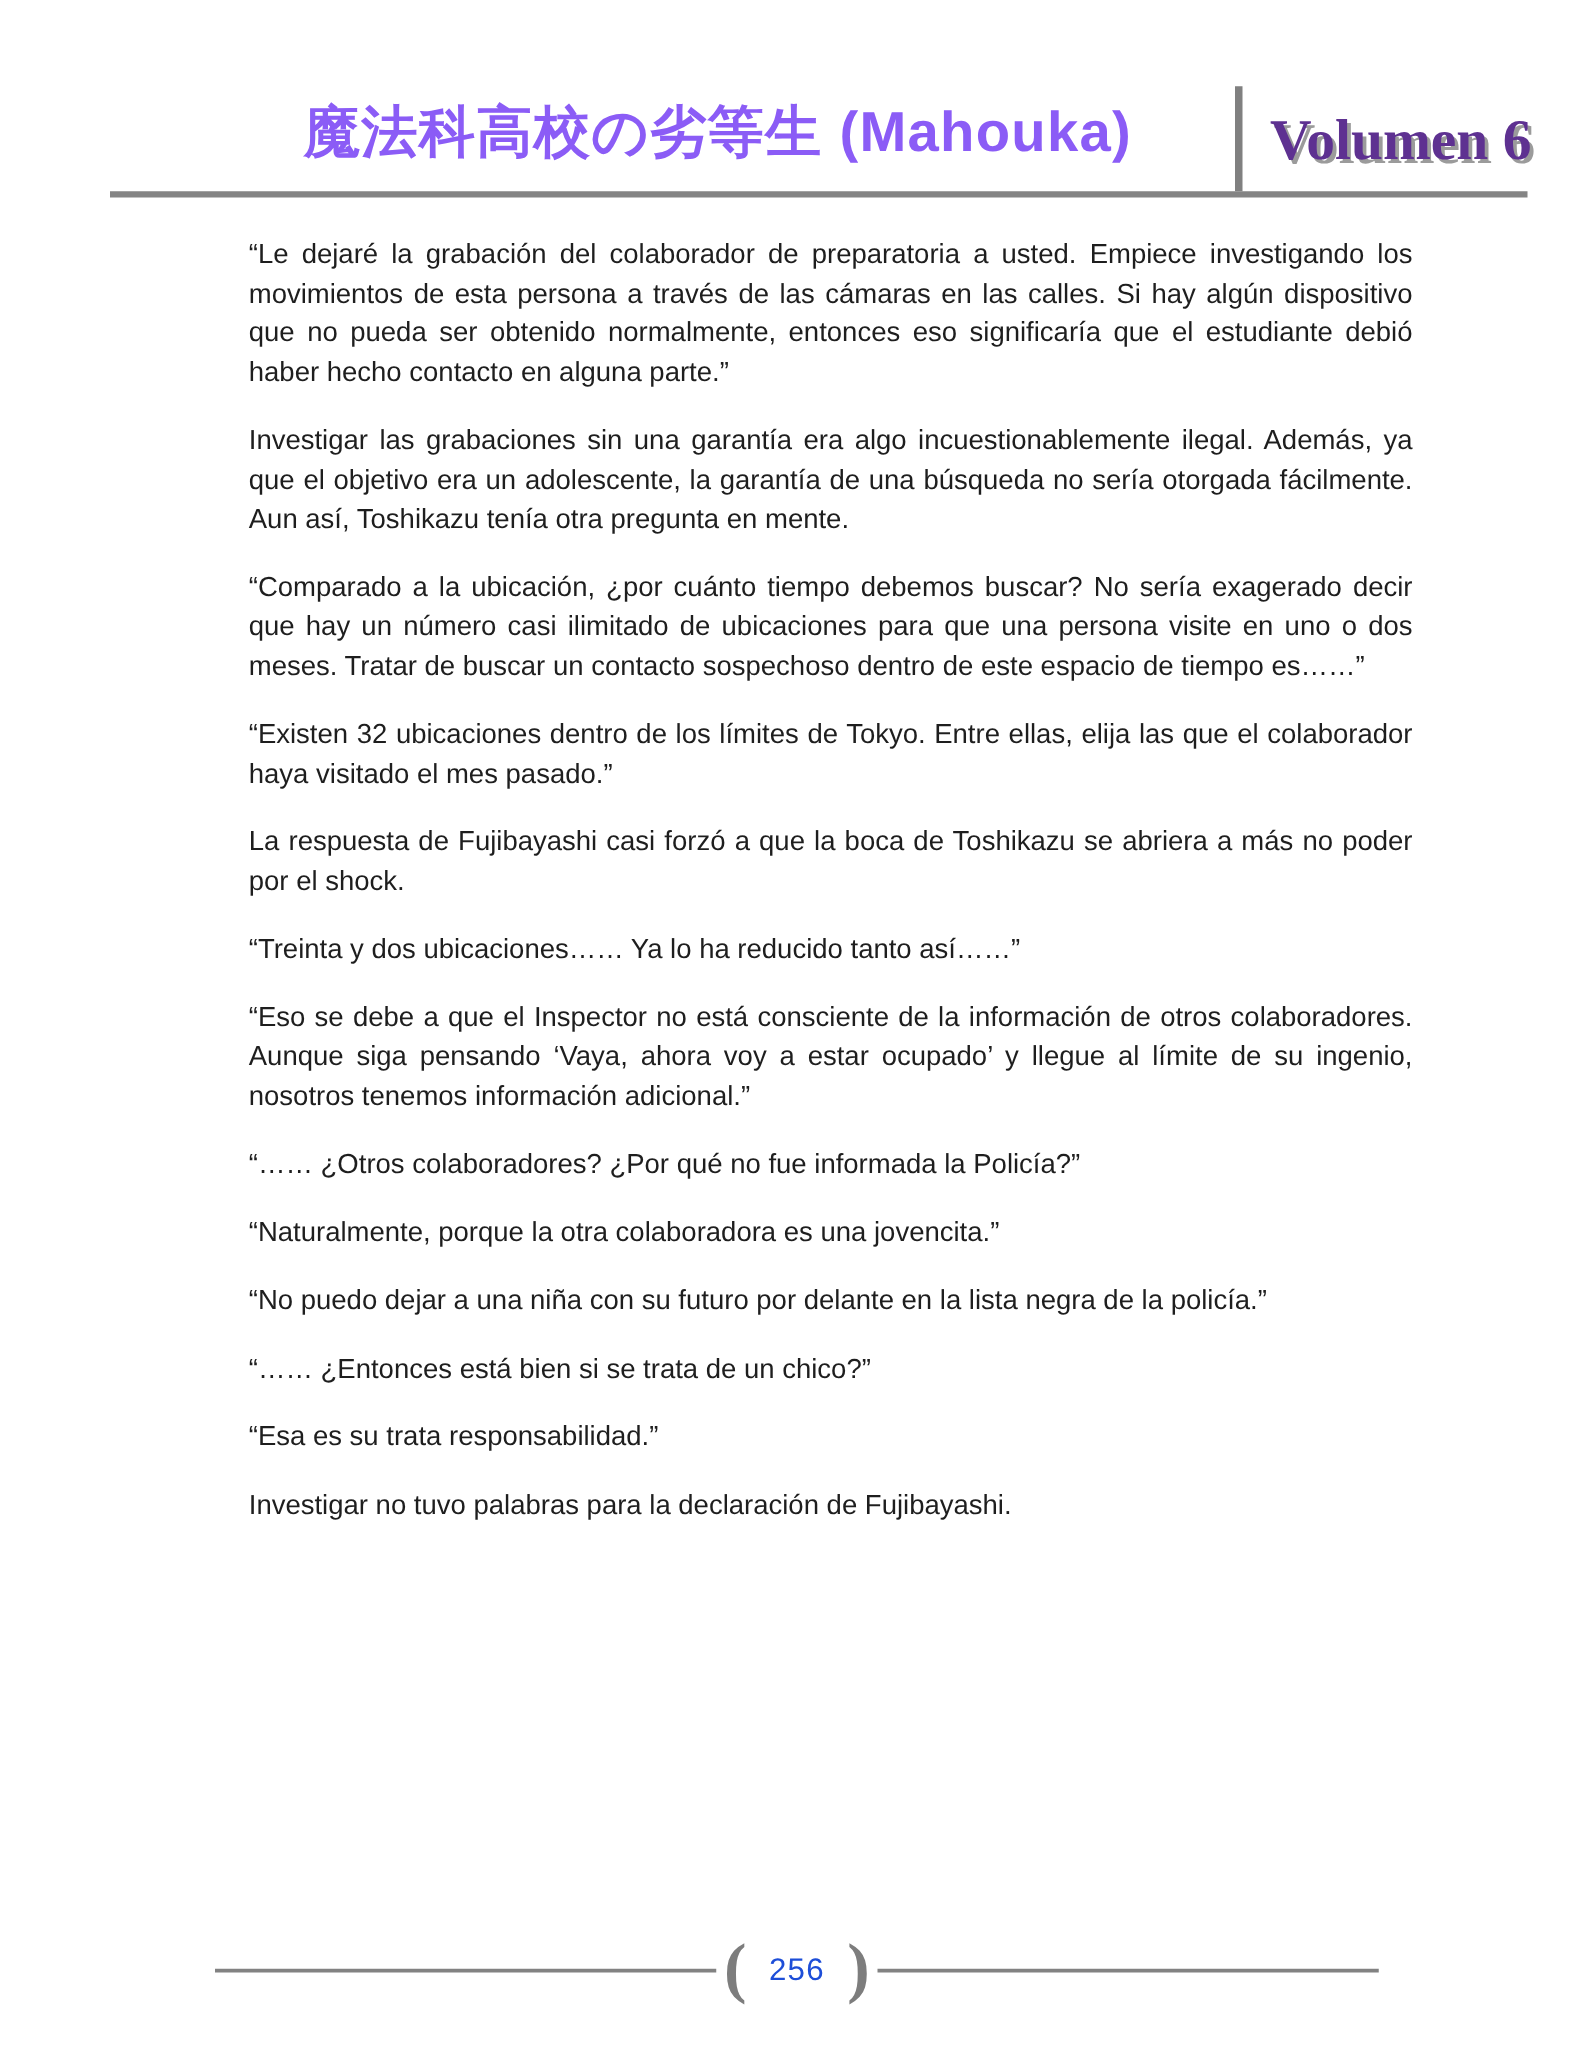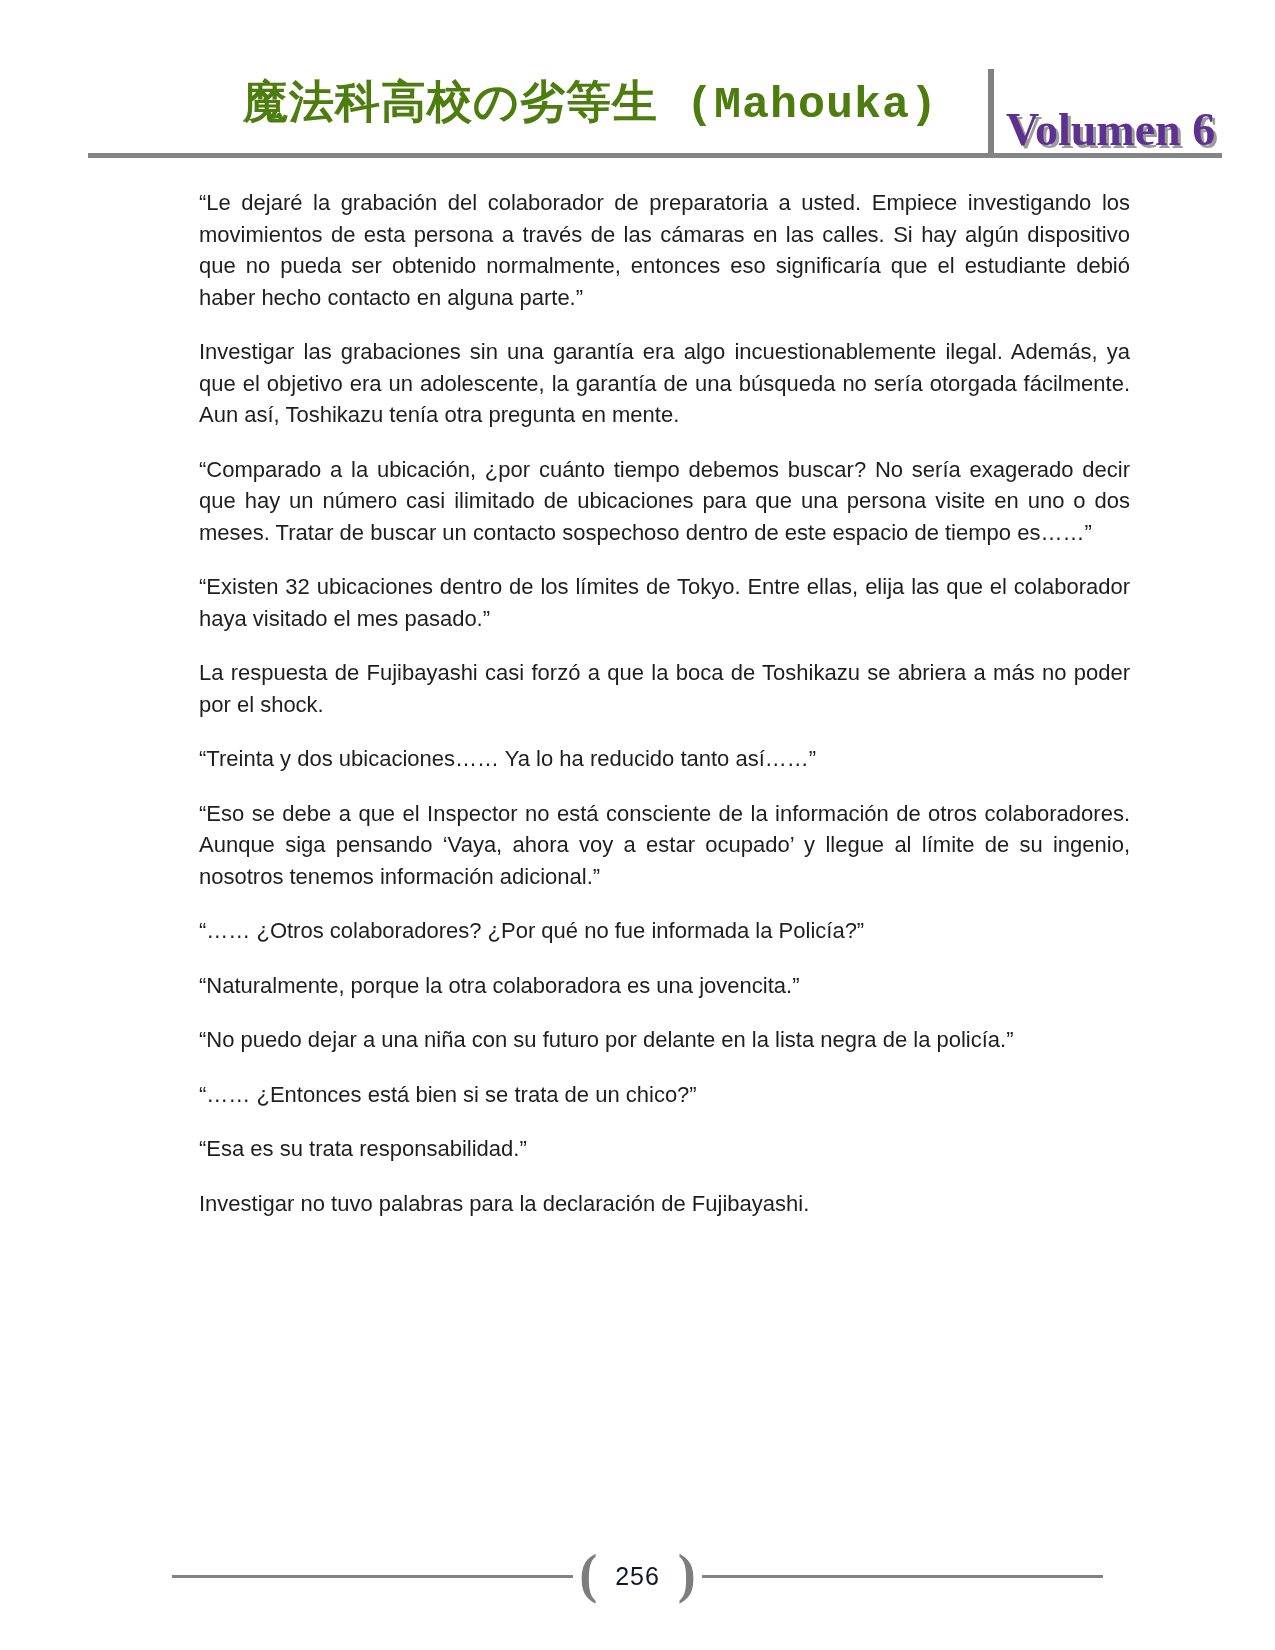--- a/index.html
+++ b/index.html
@@ -10,35 +10,36 @@
     background: #ffffff;
     font-family: "Liberation Sans", sans-serif;
     overflow: hidden;
   }
 
   
   .doc-title {
     position: absolute;
     left: 243px;
     top: 80px;
-    font-family: Liberation Mono, monospace;
+    font-family: Liberation Sans, sans-serif;
     font-weight: bold;
     font-size: 45px;
     line-height: 52px;
-    color: #4d7c0f;
+    color: #8b5cf6;
     letter-spacing: 1px;
     white-space: nowrap;
   }
   .volume-box {
     position: absolute;
     left: 988px;
     top: 69px;
     height: 84px;
     display: flex;
-    align-items: flex-end;
+    align-items: center;
+    gap: 10px;
   }
   .volume-bar {
     width: 6px;
     height: 84px;
     background: #808080;
   }
   .volume-label {
     margin-left: 12px;
     margin-top: 2px;
     font-family: "Liberation Serif", "DejaVu Serif", serif;
@@ -95,21 +96,21 @@
     font-family: "Liberation Serif", "DejaVu Serif", serif;
     font-weight: bold;
     font-size: 54px;
     line-height: 1;
     color: #7d7d7d;
     padding: 0 6px;
     transform: translateY(-2px);
   }
   .page-number {
     font-size: 25px;
-    color: #0f172a;
+    color: #1d4ed8;
     padding: 0 12px;
     letter-spacing: 1px;
   }
 </style>
 </head>
 <body>
 
 <div class="doc-title">魔法科高校の劣等生 (Mahouka)</div>
 
 <div class="volume-box">

